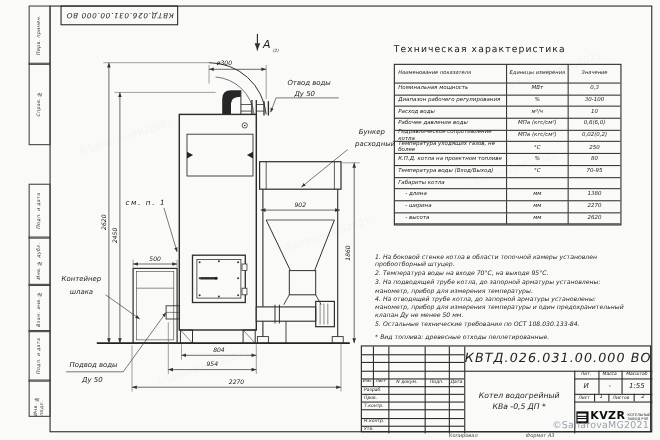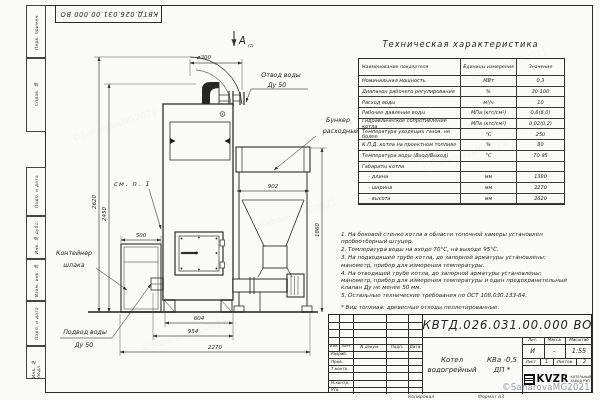--- a/index.html
+++ b/index.html
@@ -6,21 +6,21 @@
   body{width:600px;height:400px;overflow:hidden;background:#e9e9e7}
   .sheet{position:absolute;left:0;top:0;width:600px;height:400px;background:#fafaf8;
          font-family:"DejaVu Sans",sans-serif;color:#222}
   .abs{position:absolute}
   .frame{border:1.4px solid #2b2b2b}
   .mcell{border:0.8px solid #454545;display:flex;align-items:center;justify-content:center;
          writing-mode:vertical-rl;transform:rotate(180deg);font-size:4.3px;font-style:italic;
          color:#333;letter-spacing:.3px;background:transparent}
   .docbox{border:0.9px solid #2b2b2b;display:flex;align-items:center;justify-content:center}
   .docbox span{transform:rotate(180deg);font-size:6.6px;font-style:italic;letter-spacing:.6px;white-space:nowrap}
-  .spec-title{font-style:italic;font-size:8.4px;letter-spacing:1px;text-align:center;white-space:nowrap}
+  .spec-title{font-size:8.4px;letter-spacing:1px;text-align:left;white-space:nowrap}
   .spec{display:grid;grid-template-columns:102px 56px 47px;border:1px solid #2b2b2b}
   .spec>div{border-right:.6px solid #3a3a3a;border-bottom:.6px solid #3a3a3a;display:flex;
             align-items:center;justify-content:center;font-size:5px;font-style:italic;
             text-align:center;line-height:1.05;padding:0 1px;box-sizing:border-box}
   .spec>div:nth-child(3n){border-right:none}
   .spec .h{height:17px;font-size:4.7px}
   .spec .r{height:10.7px}
   .spec .n{justify-content:flex-start;text-align:left;padding-left:3px;white-space:pre-wrap}
   .notes{font-style:italic;font-size:5.6px;line-height:1.28;width:228px;color:#1e1e1e}
   .notes div{margin-bottom:1px}
@@ -329,21 +329,21 @@
 
     <div class="tbt left" style="left:0;top:35.8px;width:24.3px;height:7.2px">Разраб.</div>
     <div class="tbt left" style="left:0;top:43px;width:24.3px;height:7.2px">Пров.</div>
     <div class="tbt left" style="left:0;top:50.2px;width:24.3px;height:7.1px">Т.контр.</div>
     <div class="tbt left" style="left:0;top:57.3px;width:24.3px;height:7.2px"></div>
     <div class="tbt left" style="left:0;top:64.5px;width:24.3px;height:7.1px">Н.контр.</div>
     <div class="tbt left" style="left:0;top:71.6px;width:24.3px;height:7.2px">Утв.</div>
 
     <div class="tbt docnum" style="left:93px;top:0;width:171px;height:21.5px">КВТД.026.031.00.000 ВО</div>
 
-    <div class="tbt pname" style="left:93px;top:21.5px;width:100px;height:57.5px;flex-direction:row">
+    <div class="tbt pname" style="left:93px;top:21.5px;width:100px;height:57.5px;flex-direction:column">
       <div>Котел водогрейный</div>
       <div>КВа -0,5 ДП *</div>
     </div>
 
     <div class="tbt" style="left:193px;top:21.5px;width:21.5px;height:7.1px">Лит.</div>
     <div class="tbt" style="left:214.5px;top:21.5px;width:21.5px;height:7.1px">Масса</div>
     <div class="tbt" style="left:236px;top:21.5px;width:28px;height:7.1px">Масштаб</div>
     <div class="tbt lval" style="left:193px;top:28.6px;width:21.5px;height:14.4px">И</div>
     <div class="tbt lval" style="left:214.5px;top:28.6px;width:21.5px;height:14.4px">-</div>
     <div class="tbt lval" style="left:236px;top:28.6px;width:28px;height:14.4px">1:55</div>

